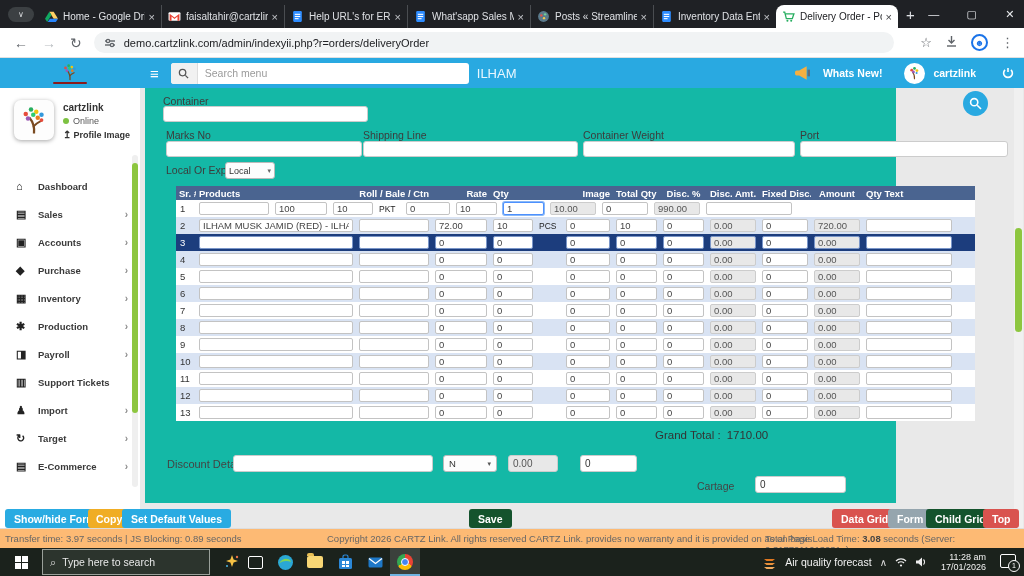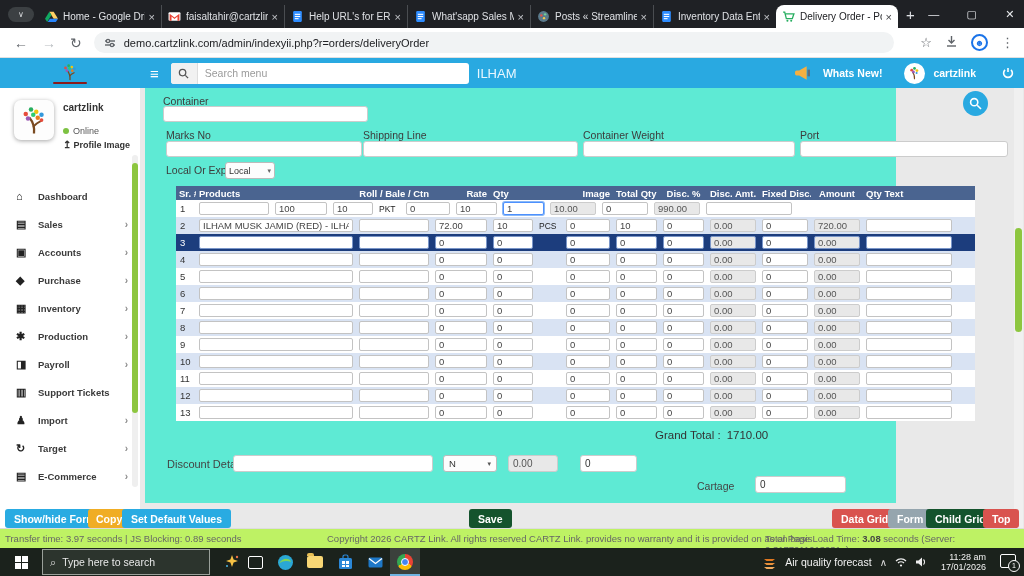--- a/index.html
+++ b/index.html
@@ -46,33 +46,33 @@
   .hdrname{font-size:10.5px;font-weight:bold;}
   .pwr{margin-left:18px;}
   .pwr svg{width:12px;height:12px;display:block;}
   
   .sidebar{position:absolute;left:0;top:88px;width:140px;height:440px;background:#ffffff;}
   .profile{display:flex;padding:12px 8px 8px 14px;}
   .avatar{width:40px;height:40px;border-radius:7px;background:#fdfdfd;box-shadow:0 1px 4px rgba(0,0,0,.35);display:flex;align-items:center;justify-content:center;}
   .avatar svg{width:30px;height:30px;}
   .pinfo{margin-left:9px;padding-top:2px;}
   .pname{font-size:10px;font-weight:bold;color:#333;}
-  .ponline{display:flex;align-items:center;font-size:9px;color:#555;margin-top:13px;}
+  .ponline{display:flex;align-items:center;font-size:9px;color:#555;margin-top:3px;}
   .dot{width:6px;height:6px;border-radius:50%;background:#7dc242;margin-right:4px;}
   .pimg{font-size:9px;font-weight:bold;color:#333;margin-top:3px;}
   .pimg .up{font-size:10px;margin-right:2px;}
   .menu{margin-top:24px;}
   .mitem{display:flex;align-items:center;height:28px;padding:0 12px 0 16px;font-size:9.5px;font-weight:bold;color:#3a3a3a;}
   .micon{width:22px;font-size:11px;color:#222;}
   .mlabel{flex:1;}
   .mchev{color:#8a8a8a;font-size:10px;}
   .sscroll-track{position:absolute;left:132px;top:155px;width:6px;height:332px;background:#efefef;border-radius:3px;}
   .sscroll-thumb{position:absolute;left:132px;top:163px;width:6px;height:250px;background:#8dc63f;border-radius:3px;}
   
-  .card{position:absolute;left:145px;top:88px;width:751px;height:415px;background:#5eead4;}
+  .card{position:absolute;left:145px;top:88px;width:751px;height:415px;background:#14b8a6;}
   .flabel{position:absolute;font-size:10.5px;color:#3c3c3c;}
   .inp{position:absolute;border:1px solid #ccc;border-radius:3px;height:16px;font-size:10px;padding:0 4px;color:#333;box-sizing:border-box;background:#fff;font-family:"Liberation Sans",sans-serif;outline:none;}
   .fab{position:absolute;left:818px;top:3px;width:25px;height:25px;border-radius:50%;background:#29a9e1;display:flex;align-items:center;justify-content:center;}
   .fab svg{width:13px;height:13px;}
   .gearwrap{position:absolute;left:845px;top:50px;font-size:15px;color:#111;}
   .localsel{position:absolute;left:80px;top:74px;width:42px;height:15px;border:1px solid #bbb;border-radius:3px;font-size:9px;color:#333;display:flex;align-items:center;padding:0 3px;justify-content:space-between;background:#fdfdfd;}
   
   .ptable{position:absolute;left:31px;top:98px;width:799px;}
   .thead{display:flex;height:14px;background:#4a6490;color:#fff;font-size:9.5px;font-weight:bold;align-items:center;}
   .thead .hc{padding:0 3px;box-sizing:border-box;white-space:nowrap;overflow:hidden;}
@@ -98,21 +98,21 @@
   .ddselect{position:absolute;left:298px;top:367px;width:54px;height:17px;border:1px solid #bbb;border-radius:3px;background:#fdfdfd;font-size:9.5px;color:#333;display:flex;align-items:center;justify-content:space-between;padding:0 5px;box-sizing:border-box;}
   .cartagelbl{position:absolute;left:552px;top:392px;font-size:10.5px;color:#444;}
   
   .pscroll-track{position:absolute;left:1014px;top:88px;width:9px;height:440px;background:#f0f0f0;}
   .pscroll-thumb{position:absolute;left:1015px;top:228px;width:7px;height:104px;background:#8dc63f;border-radius:4px;}
   
   .abtn{position:absolute;top:509px;height:19px;border:none;border-radius:3px;color:#fff;font-size:10.5px;font-weight:bold;display:flex;align-items:center;padding:0 9px;font-family:"Liberation Sans",sans-serif;}
   .b-blue{background:#29abe2;}.b-orange{background:#f0ad24;}.b-green{background:#14532d;}
   .b-red{background:#d9534f;}.b-gray{background:#95a5ae;}
   
-  .statusbar{position:absolute;left:0;top:528px;width:1024px;height:20px;background:#bef264;border-top:1px solid #ddd;box-sizing:border-box;font-size:9.5px;color:#666;}
+  .statusbar{position:absolute;left:0;top:528px;width:1024px;height:20px;background:#fdba74;border-top:1px solid #ddd;box-sizing:border-box;font-size:9.5px;color:#666;}
   .sb-left{position:absolute;left:5px;top:4px;}
   .sb-center{position:absolute;left:327px;top:4px;}
   .sb-right{position:absolute;left:765px;top:4px;}
   .sb-right b{color:#444;}
   
   .taskbar{position:absolute;left:0;top:548px;width:1024px;height:28px;background:#1b221c;display:flex;align-items:center;color:#fff;}
   .tstart{width:42px;height:28px;display:flex;align-items:center;justify-content:center;}
   .winlogo{display:grid;grid-template-columns:6px 6px;grid-template-rows:6px 6px;gap:1px;}
   .winlogo span{background:#fff;}
   .tsearch{width:168px;height:26px;background:#2c342d;border:1px solid #9aa09a;display:flex;align-items:center;padding:0 7px;box-sizing:border-box;font-size:10.5px;color:#e8e8e8;gap:6px;}

